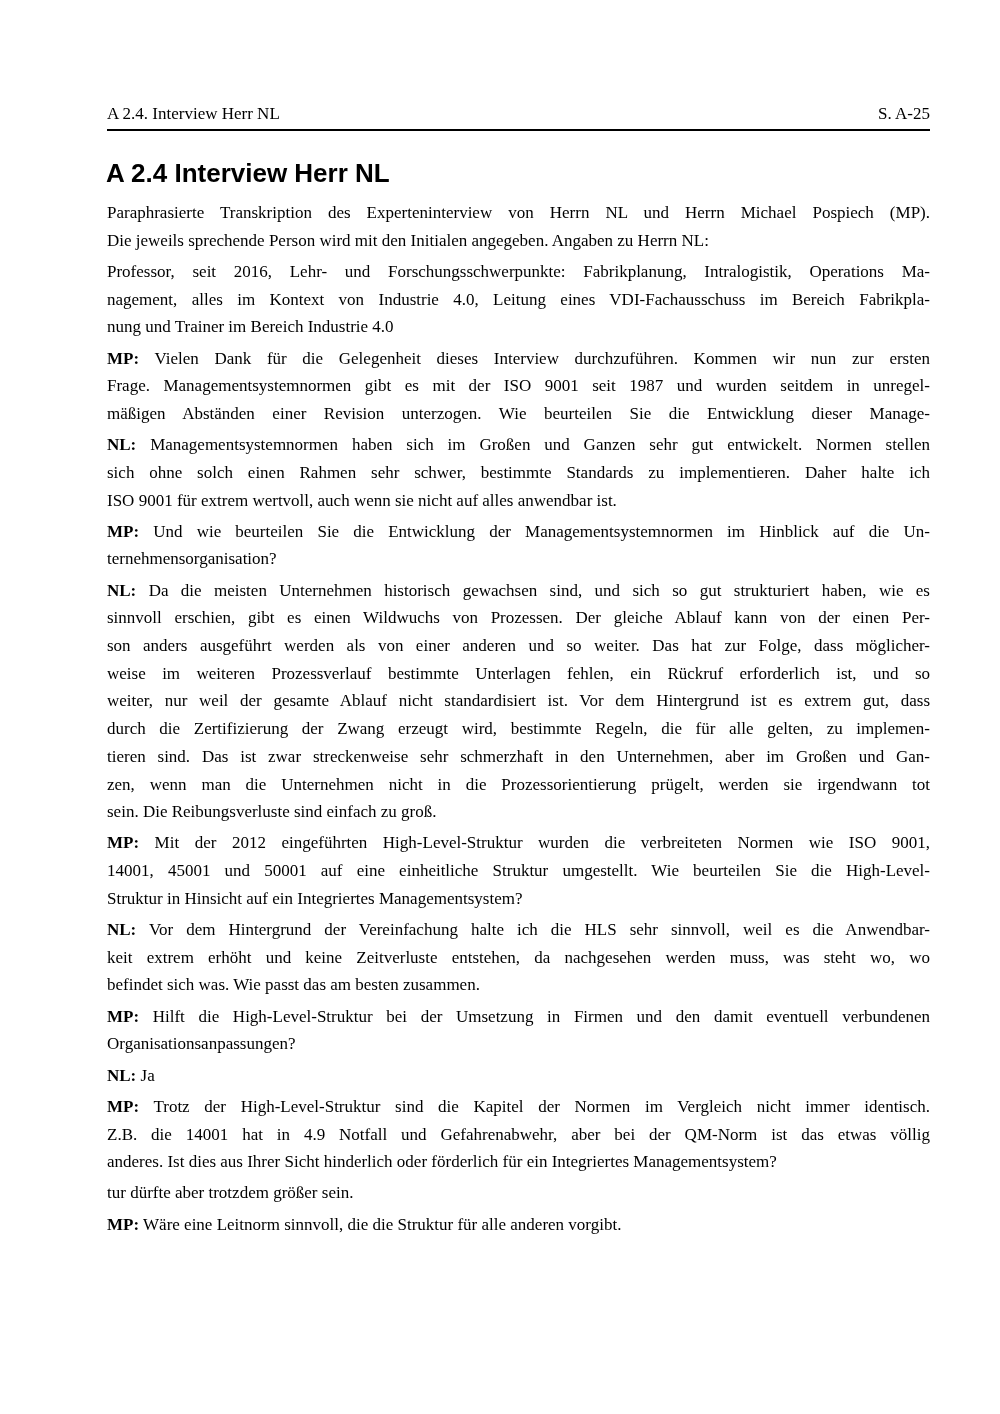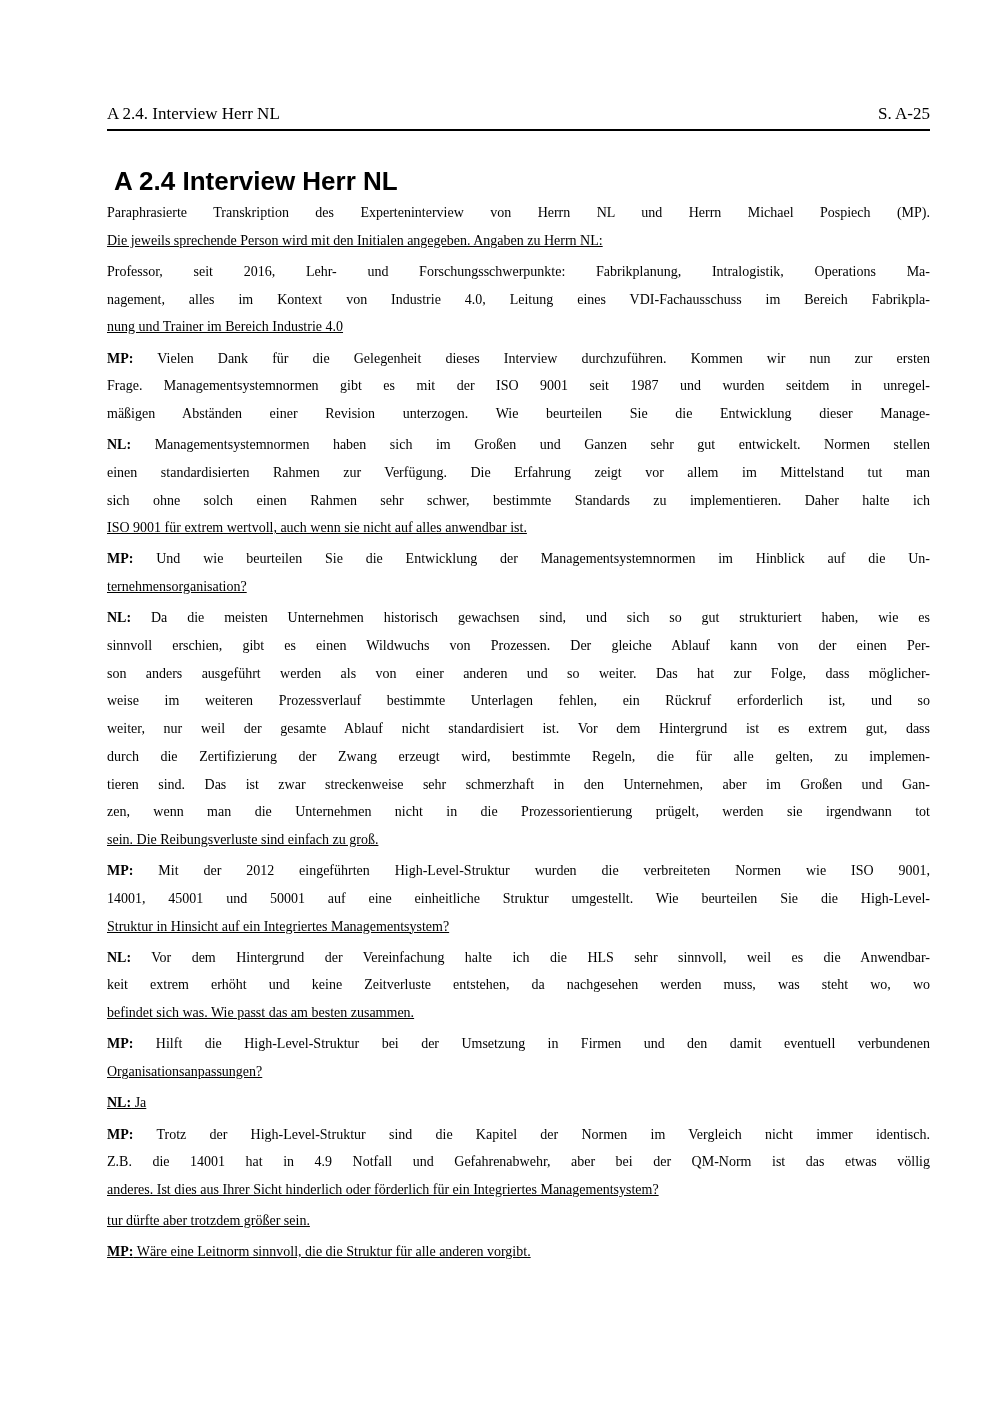--- a/index.html
+++ b/index.html
@@ -38,60 +38,59 @@
     font-weight: bold;
     font-size: 26px;
     letter-spacing: 0px;
     white-space: nowrap;
   }
   .transcript {
     position: absolute;
     left: 107px;
     top: 199px;
     width: 823px;
-    font-size: 14px;
+    font-size: 17px;
   }
   .para { margin: 0 0 3.5px 0; }
   .line {
     line-height: 27.7px;
     text-align: justify;
     text-align-last: justify;
     white-space: normal;
   }
-  .line.last { text-align-last: left; text-decoration: underline; }
+  .line.last { text-align-last: left; }
   .line strong { font-weight: bold; }
 </style>
 </head>
 <body>
 
 <div class="page">
   <div class="running-head">
     <span>A 2.4. Interview Herr NL</span>
     <span>S. A-25</span>
   </div>
   <div class="head-rule"></div>
-  <h1 class="page-title" style="margin:8px;">A 2.4 Interview Herr NL</h1>
+  <h1 class="page-title" style="margin:0;">A 2.4 Interview Herr NL</h1>
   <div class="transcript">
       <div class="para">
         <div class="line">Paraphrasierte Transkription des Experteninterview von Herrn NL und Herrn Michael Pospiech (MP).</div>
         <div class="line last">Die jeweils sprechende Person wird mit den Initialen angegeben. Angaben zu Herrn NL:</div>
       </div>
       <div class="para">
         <div class="line">Professor, seit 2016, Lehr- und Forschungsschwerpunkte: Fabrikplanung, Intralogistik, Operations Ma-</div>
         <div class="line">nagement, alles im Kontext von Industrie 4.0, Leitung eines VDI-Fachausschuss im Bereich Fabrikpla-</div>
         <div class="line last">nung und Trainer im Bereich Industrie 4.0</div>
       </div>
       <div class="para">
         <div class="line"><strong>MP:</strong> Vielen Dank für die Gelegenheit dieses Interview durchzuführen. Kommen wir nun zur ersten</div>
         <div class="line">Frage. Managementsystemnormen gibt es mit der ISO 9001 seit 1987 und wurden seitdem in unregel-</div>
         <div class="line">mäßigen Abständen einer Revision unterzogen. Wie beurteilen Sie die Entwicklung dieser Manage-</div>
       </div>
       <div class="para">
         <div class="line"><strong>NL:</strong> Managementsystemnormen haben sich im Großen und Ganzen sehr gut entwickelt. Normen stellen</div>
-        <div class="line">einen standardisierten Rahmen zur Verfügung. Die Erfahrung zeigt vor allem im Mittelstand tut man</div>
         <div class="line">sich ohne solch einen Rahmen sehr schwer, bestimmte Standards zu implementieren. Daher halte ich</div>
         <div class="line last">ISO 9001 für extrem wertvoll, auch wenn sie nicht auf alles anwendbar ist.</div>
       </div>
       <div class="para">
         <div class="line"><strong>MP:</strong> Und wie beurteilen Sie die Entwicklung der Managementsystemnormen im Hinblick auf die Un-</div>
         <div class="line last">ternehmensorganisation?</div>
       </div>
       <div class="para">
         <div class="line"><strong>NL:</strong> Da die meisten Unternehmen historisch gewachsen sind, und sich so gut strukturiert haben, wie es</div>
         <div class="line">sinnvoll erschien, gibt es einen Wildwuchs von Prozessen. Der gleiche Ablauf kann von der einen Per-</div>

